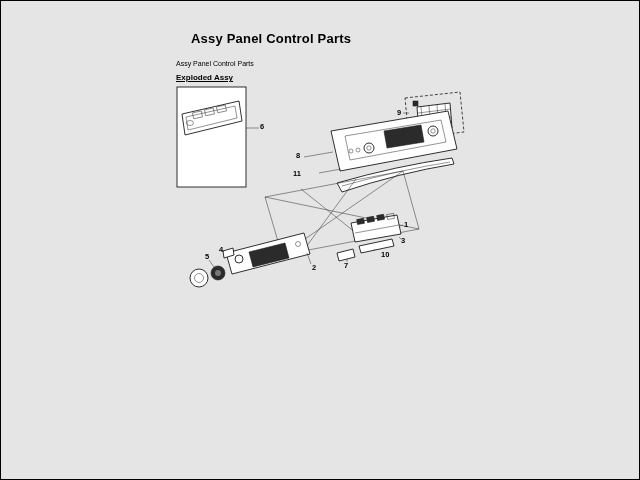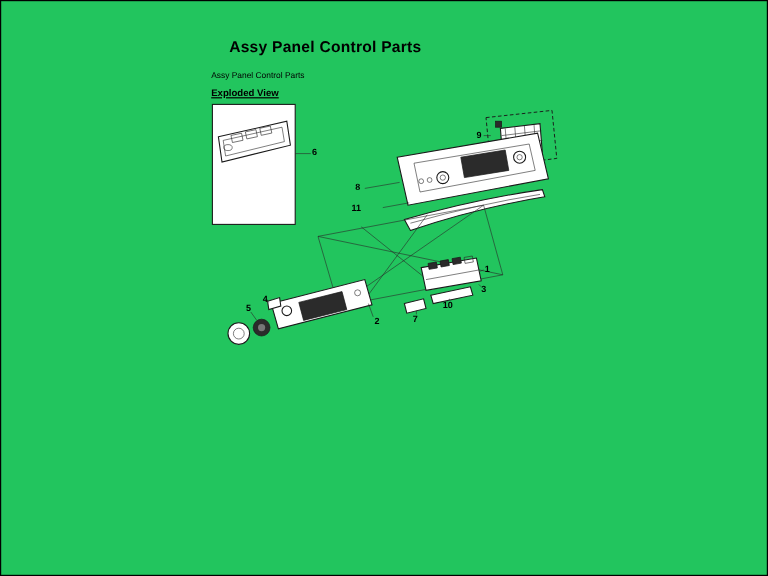--- a/index.html
+++ b/index.html
@@ -1,19 +1,19 @@
 <!DOCTYPE html>
 <html><head>
 <meta charset="utf-8">
 <style>
   html,body{margin:0;padding:0;background:#888;}
   .page{
     position:relative;
     width:638px;height:478px;
-    background:#22c55e;
+    background:#e5e5e5;
     border:1px solid #000;
     font-family:"Liberation Sans", sans-serif;
     color:#000;
     overflow:hidden;
   }
   .title{
     position:absolute;left:190px;top:30px;
     font-size:13px;font-weight:bold;letter-spacing:0.2px;
   }
   .subtitle{
@@ -35,21 +35,21 @@
   .solid{stroke:#1a1a1a;stroke-width:0.9;fill:#ffffff;}
   .dark{fill:#2b2b2b;stroke:#1a1a1a;stroke-width:0.6;}
 </style>
 </head>
 <body>
 
 <div class="page">
 
   <div class="title">Assy Panel Control Parts</div>
   <div class="subtitle">Assy Panel Control Parts</div>
-  <div class="section-label">Exploded View</div>
+  <div class="section-label">Exploded Assy</div>
 
   <svg width="638" height="478" viewBox="0 0 638 478">
 
     <g>
       <rect x="176" y="86" width="69" height="100" class="solid"></rect>
 
       <polygon points="181,113 238,100 241,120 184,134" class="solid"></polygon>
       <polygon points="185,116 234,105 236,117 187,129" class="lnthin"></polygon>
       <rect x="192" y="111" width="9" height="6" transform="rotate(-12 196 114)" class="lnthin"></rect>
       <rect x="204" y="108" width="9" height="6" transform="rotate(-12 208 111)" class="lnthin"></rect>
@@ -142,19 +142,19 @@
     </g>
 
   </svg>
 
   <span class="callout" style="left:259px;top:122px">6</span>
   <span class="callout" style="left:396px;top:108px">9</span>
   <span class="callout" style="left:295px;top:151px">8</span>
   <span class="callout" style="left:292px;top:169px">11</span>
   <span class="callout" style="left:403px;top:220px">1</span>
   <span class="callout" style="left:400px;top:236px">3</span>
-  <span class="callout" style="left:368px;top:250px">10</span>
+  <span class="callout" style="left:380px;top:250px">10</span>
   <span class="callout" style="left:343px;top:261px">7</span>
   <span class="callout" style="left:311px;top:263px">2</span>
   <span class="callout" style="left:218px;top:245px">4</span>
   <span class="callout" style="left:204px;top:252px">5</span>
 
 </div>
 
 </body></html>

